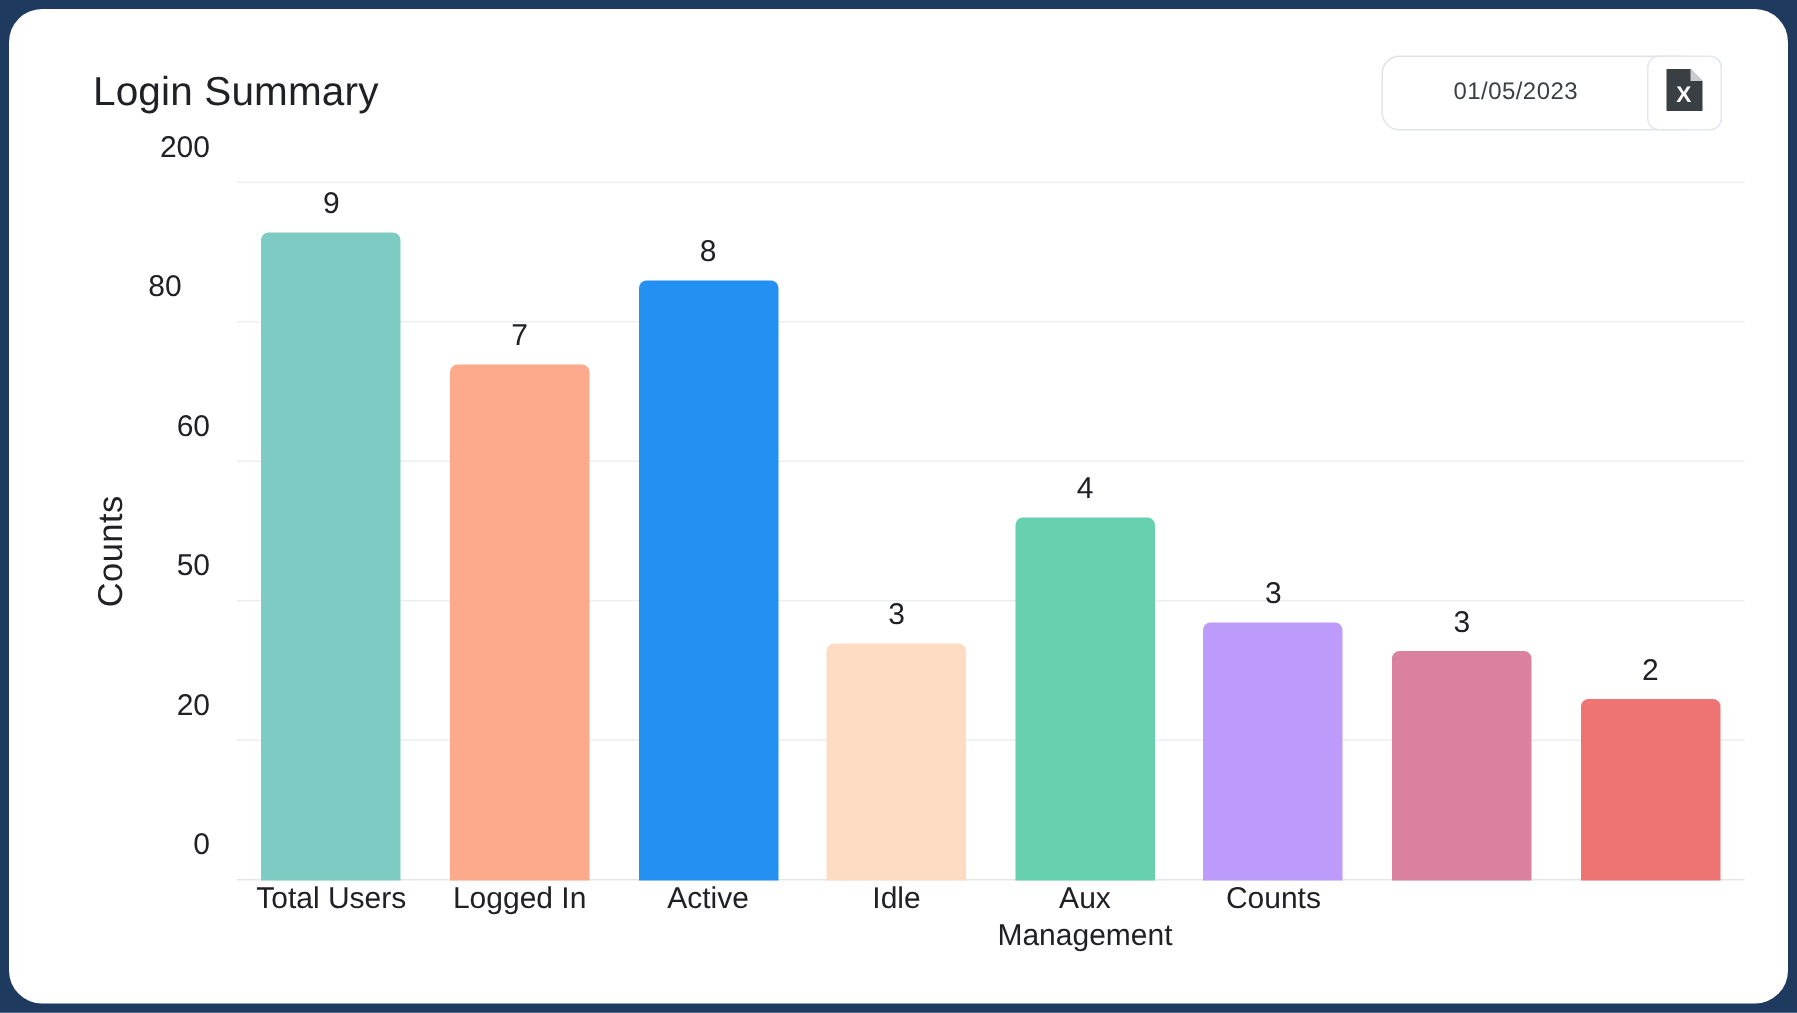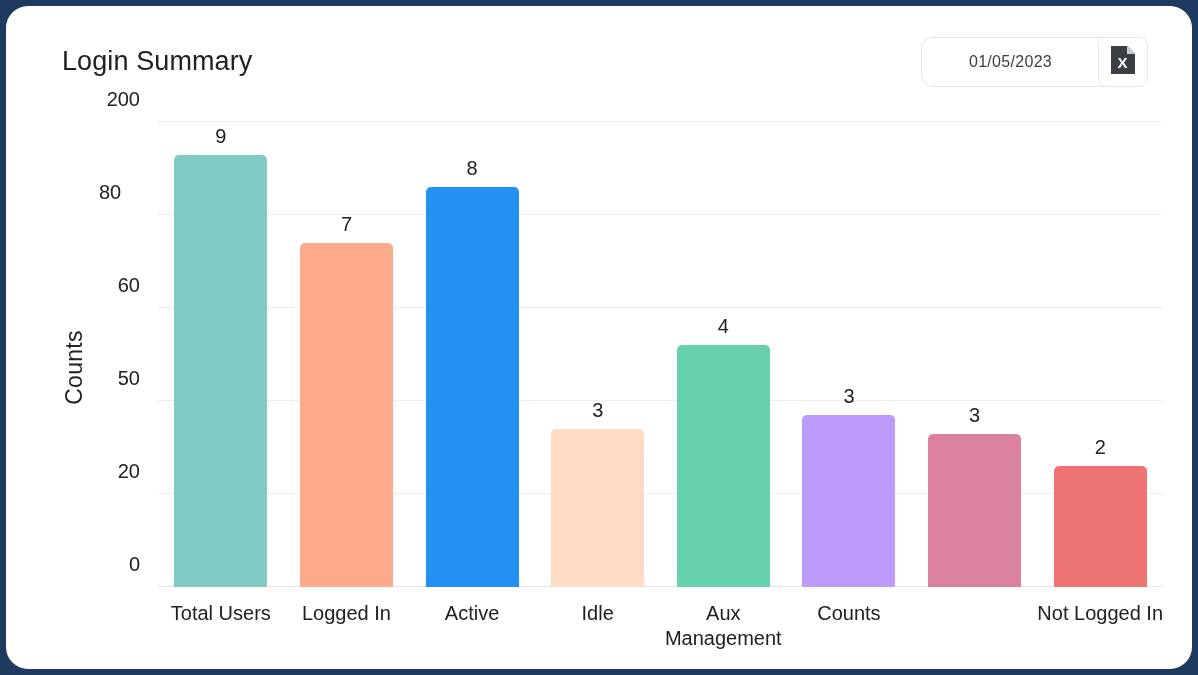--- a/index.html
+++ b/index.html
@@ -101,21 +101,20 @@
   .barval {
     position: absolute;
     width: 100%; text-align: center;
     font-size: 20px; color: #202124;
   }
   .xlabel {
     position: absolute;
     top: 100%;
     width: 150px; left: 50%;
     transform: translateX(-50%);
-    margin-top: 14px;
     text-align: center;
     font-size: 20px; line-height: 25px;
     color: #202124;
   }
 </style>
 </head>
 <body>
 
 <div id="card">
 
@@ -205,19 +204,18 @@
             <div class="bar" style="height: 37%; background: rgb(188, 155, 250);"></div>
             <div class="xlabel">Counts</div>
           </div>
           <div class="barcell">
             <div class="barval" style="bottom: calc(33% + 7px);">3</div>
             <div class="bar" style="height: 33%; background: rgb(217, 129, 158);"></div>
           </div>
           <div class="barcell">
             <div class="barval" style="bottom: calc(26% + 7px);">2</div>
             <div class="bar" style="height: 26%; background: rgb(238, 116, 116);"></div>
-            <div class="xlabel">Not Logged In</div>
           </div>
         </div>
     </div>
   </div>
 
 </div>
 
 </body></html>

